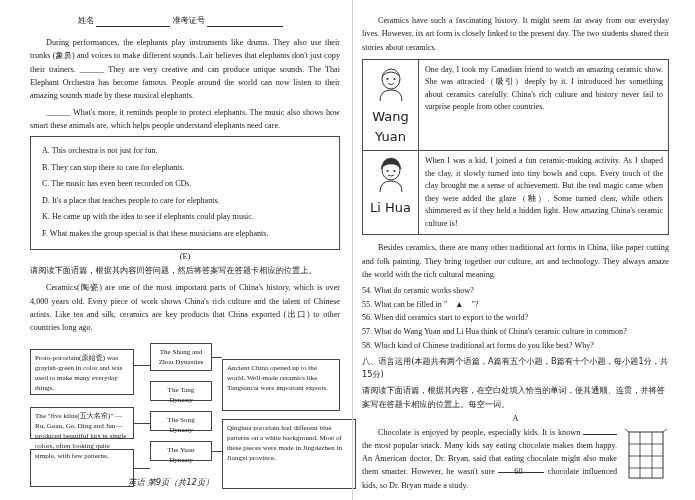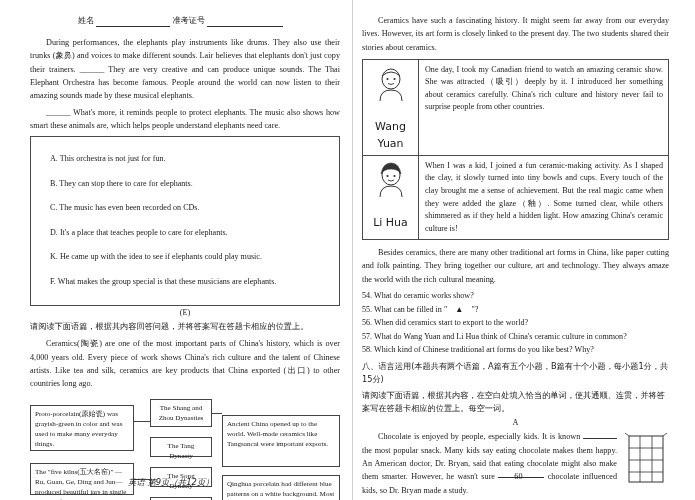--- a/index.html
+++ b/index.html
@@ -77,21 +77,21 @@
   .blank-md { width: 46px; }
 
   
   .optbox {
     border: 1px solid #4a4a4a;
     padding: 4px 7px 5px 7px;
     margin: 4px 0 2px 0;
     font-size: 8.1px;
     line-height: 1.55;
   }
-  .optbox .opt { margin: 12px; }
+  .optbox .opt { margin: 4px; }
   .label-e {
     text-align: center;
     font-size: 8.2px;
     margin: 1px 0 3px 0;
   }
   .cn {
     font-family: "DejaVu Sans", "Liberation Sans", sans-serif;
     font-size: 8.2px;
     line-height: 1.6;
   }
@@ -118,21 +118,21 @@
   }
   .dbox.center { text-align: center; }
   .d1 { left: 0; top: 8px; width: 104px; height: 46px; }
   .d2 { left: 0; top: 66px; width: 104px; height: 32px; }
   .d3 { left: 0; top: 108px; width: 104px; height: 38px; }
   .d4 { left: 120px; top: 2px; width: 62px; height: 28px; }
   .d5 { left: 120px; top: 40px; width: 62px; height: 20px; }
   .d6 { left: 120px; top: 70px; width: 62px; height: 20px; }
   .d7 { left: 120px; top: 100px; width: 62px; height: 20px; }
   .d8 { left: 192px; top: 18px; width: 118px; height: 52px; }
-  .d9 { left: 192px; top: 78px; width: 118px; height: 70px; }
+  .d9 { left: 192px; top: 78px; width: 134px; height: 70px; }
   .hline {
     position: absolute;
     height: 1px;
     background: #444;
   }
   .h1 { left: 104px; top: 24px; width: 16px; }
   .h2 { left: 104px; top: 82px; width: 16px; }
   .h3 { left: 104px; top: 127px; width: 16px; }
   .h4 { left: 182px; top: 16px; width: 10px; }
   .h5 { left: 182px; top: 110px; width: 10px; }
@@ -151,22 +151,22 @@
   .qa-row:last-child { border-bottom: none; }
   .qa-face {
     width: 56px;
     box-sizing: border-box;
     border-right: 1px solid #4a4a4a;
     padding: 4px 2px 3px 2px;
     text-align: center;
   }
   .qa-face .nm {
     font-family: "DejaVu Sans", "Liberation Sans", sans-serif;
-    font-size: 11px;
-    margin-top: 16px;
+    font-size: 13px;
+    margin-top: 5px;
     display: block;
   }
   .qa-text {
     flex: 1;
     padding: 4px 5px 4px 6px;
     text-align: justify;
   }
   .avatar { display: block; margin: 0 auto; }
 
   ol.qlist {
@@ -226,21 +226,21 @@
       <p class="opt">A. This orchestra is not just for fun.</p>
       <p class="opt">B. They can stop there to care for elephants.</p>
       <p class="opt">C. The music has even been recorded on CDs.</p>
       <p class="opt">D. It's a place that teaches people to care for elephants.</p>
       <p class="opt">K. He came up with the idea to see if elephants could play music.</p>
       <p class="opt">F. What makes the group special is that these musicians are elephants.</p>
     </div>
 
     <div class="label-e">(E)</div>
 
-    <p class="instr cn">请阅读下面语篇，根据其内容回答问题，并将答案写在答题卡相应的位置上。</p>
+    <p class="instr cn">请阅读下面语篇，根据其内容回答问题，然后将答案写在答题卡相应的位置上。</p>
 
     <p class="para indent">Ceramics(陶瓷) are one of the most important parts of China's history, which is over 4,000 years old. Every piece of work shows China's rich culture and the talent of Chinese artists. Like tea and silk, ceramics are key products that China exported (出口) to other countries long ago.</p>
 
     <div class="diagram">
       <div class="dbox d1">Proto-porcelain(原始瓷) was grayish-green in color and was used to make many everyday things.</div>
       <div class="dbox d2">The "five kilns(五大名窑)" —Ru, Guan, Ge, Ding and Jun— produced beautiful jars in single colors, often looking quite simple, with few patterns.</div>
       <div class="dbox d3"></div>
       <div class="dbox d4 center">The Shang and Zhou Dynasties</div>
       <div class="dbox d5 center">The Tang Dynasty</div>
       <div class="dbox d6 center">The Song Dynasty</div>

